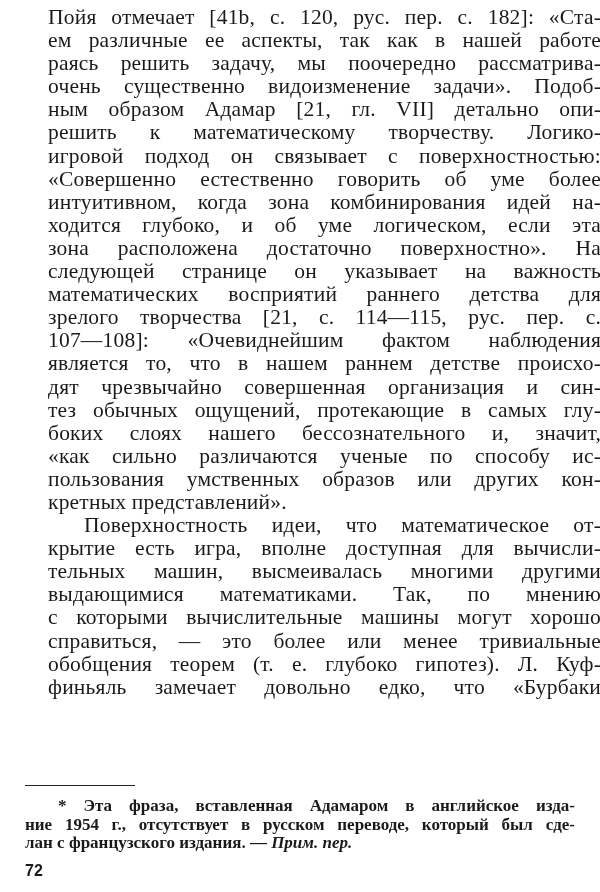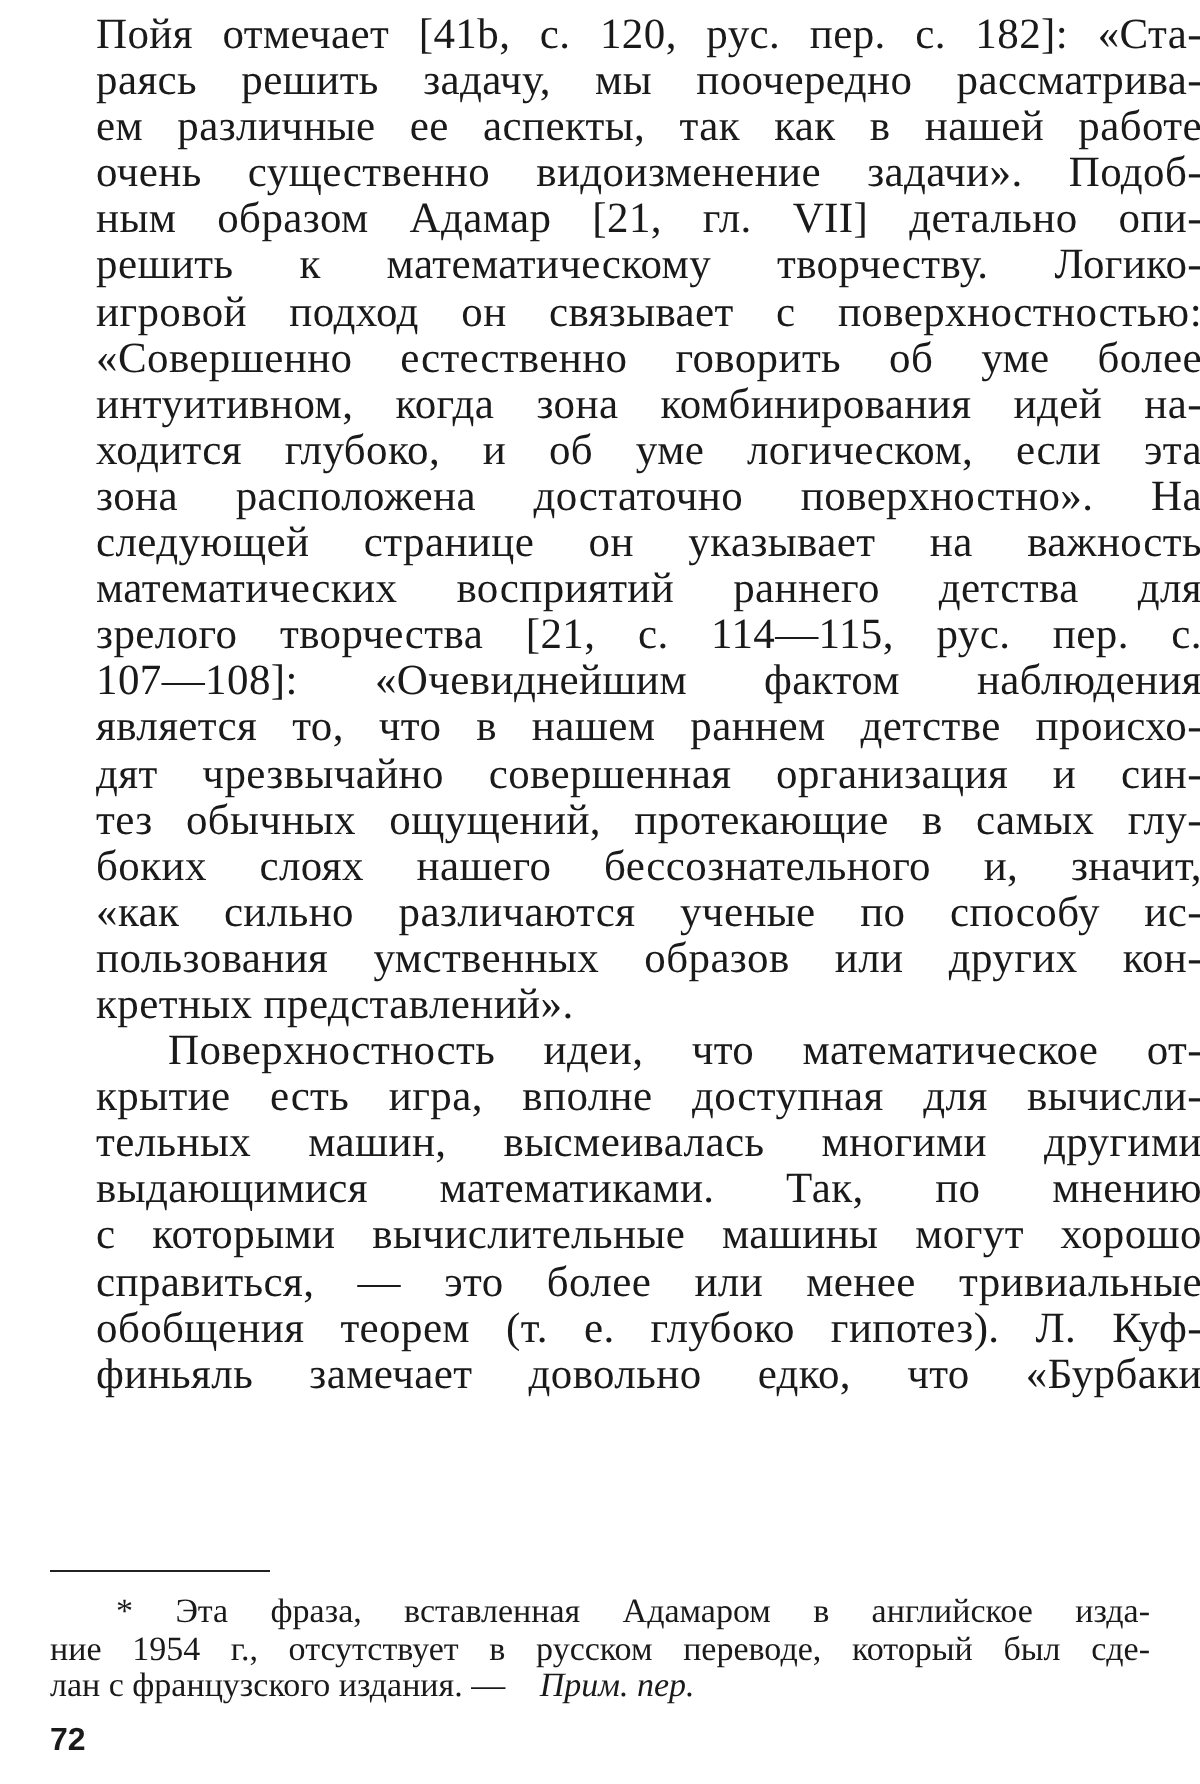--- a/index.html
+++ b/index.html
@@ -44,51 +44,52 @@
     top: 785px;
     width: 110px;
     height: 0;
     border-top: 1.5px solid #222;
   }
   .footnotes {
     position: absolute;
     left: 25px;
     top: 797px;
     width: 550px;
+    font-weight: bold;
   }
   .fline {
     display: block;
     height: 18.5px;
     line-height: 18.5px;
     font-size: 17px;
     white-space: nowrap;
     text-align: justify;
     text-align-last: justify;
   }
   .fline.indent { padding-left: 33px; }
   .fline.last { text-align-last: left; }
-  .fline .ital { font-style: italic; margin-left: 13px; }
+  .fline .ital { font-style: italic; }
   .page-number {
     position: absolute;
     left: 25px;
     top: 862px;
     font-size: 16px;
     font-weight: bold;
     font-family: Liberation Sans, sans-serif;
   }
 </style>
 </head>
 <body>
 
 <div class="page">
 
   <div>
     <span class="line">Пойя отмечает [41b, с. 120, рус. пер. с. 182]: «Ста-</span>
+    <span class="line">ем различные ее аспекты, так как в нашей работе</span>
     <span class="line">раясь решить задачу, мы поочередно рассматрива-</span>
-    <span class="line">ем различные ее аспекты, так как в нашей работе</span>
     <span class="line">очень существенно видоизменение задачи». Подоб-</span>
     <span class="line">ным образом Адамар [21, гл. VII] детально опи-</span>
     <span class="line">решить к математическому творчеству. Логико-</span>
     <span class="line">игровой подход он связывает с поверхностностью:</span>
     <span class="line">«Совершенно естественно говорить об уме более</span>
     <span class="line">интуитивном, когда зона комбинирования идей на-</span>
     <span class="line">ходится глубоко, и об уме логическом, если эта</span>
     <span class="line">зона расположена достаточно поверхностно». На</span>
     <span class="line">следующей странице он указывает на важность</span>
     <span class="line">математических восприятий раннего детства для</span>

